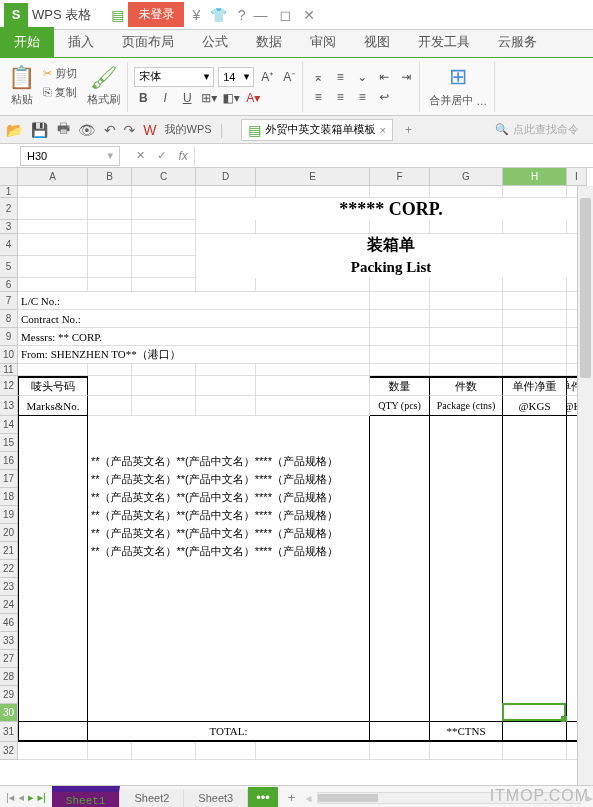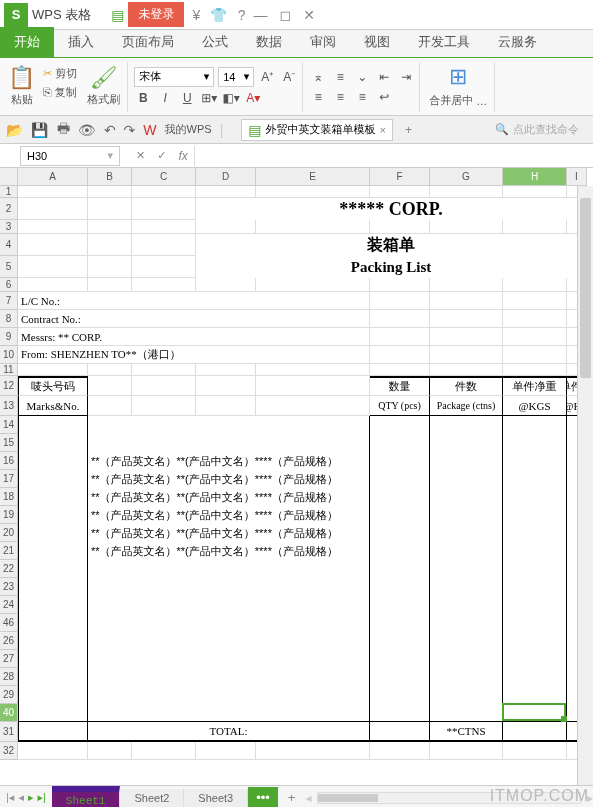--- a/index.html
+++ b/index.html
@@ -242,25 +242,25 @@
       <div class="row-h" style="height: 18px; line-height: 18px;">16</div>
       <div class="row-h" style="height: 18px; line-height: 18px;">17</div>
       <div class="row-h" style="height: 18px; line-height: 18px;">18</div>
       <div class="row-h" style="height: 18px; line-height: 18px;">19</div>
       <div class="row-h" style="height: 18px; line-height: 18px;">20</div>
       <div class="row-h" style="height: 18px; line-height: 18px;">21</div>
       <div class="row-h" style="height: 18px; line-height: 18px;">22</div>
       <div class="row-h" style="height: 18px; line-height: 18px;">23</div>
       <div class="row-h" style="height: 18px; line-height: 18px;">24</div>
       <div class="row-h" style="height: 18px; line-height: 18px;">46</div>
-      <div class="row-h" style="height: 18px; line-height: 18px;">26</div>
+      <div class="row-h" style="height: 18px; line-height: 18px;">33</div>
       <div class="row-h" style="height: 18px; line-height: 18px;">27</div>
       <div class="row-h" style="height: 18px; line-height: 18px;">28</div>
       <div class="row-h" style="height: 18px; line-height: 18px;">29</div>
-      <div class="row-h active" style="height: 18px; line-height: 18px;">40</div>
+      <div class="row-h active" style="height: 18px; line-height: 18px;">30</div>
       <div class="row-h" style="height: 20px; line-height: 20px;">31</div>
       <div class="row-h" style="height: 18px; line-height: 18px;">32</div>
     </div>
   <div class="grid-body" id="gridbody">
       <div class="grid-cell" style="top: 0px; height: 12px; left: 0px; width: 70px;"></div>
       <div class="grid-cell" style="top: 0px; height: 12px; left: 70px; width: 44px;"></div>
       <div class="grid-cell" style="top: 0px; height: 12px; left: 114px; width: 64px;"></div>
       <div class="grid-cell" style="top: 0px; height: 12px; left: 178px; width: 60px;"></div>
       <div class="grid-cell" style="top: 0px; height: 12px; left: 238px; width: 114px;"></div>
       <div class="grid-cell" style="top: 0px; height: 12px; left: 352px; width: 60px;"></div>

